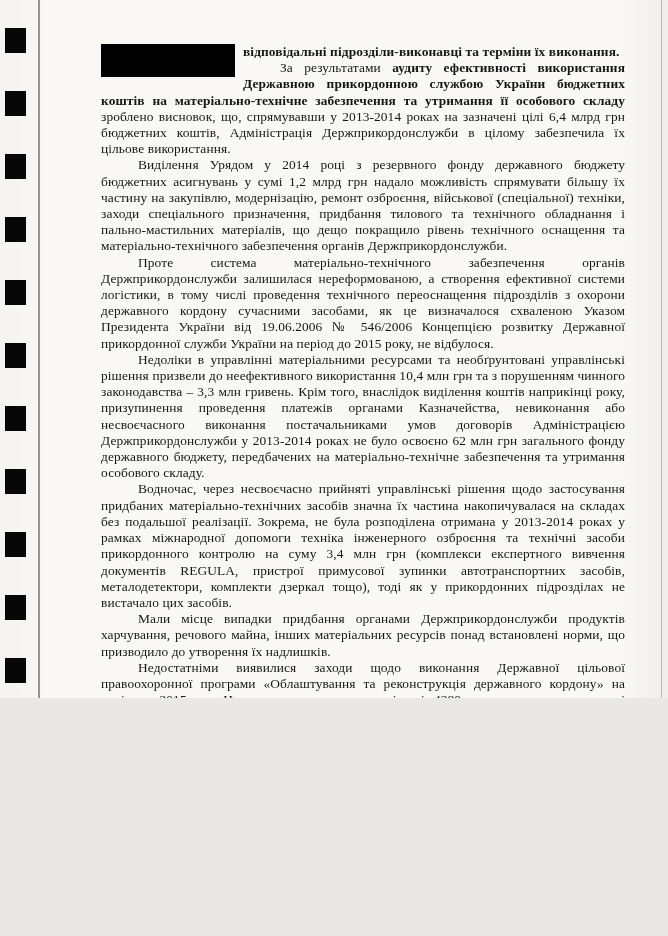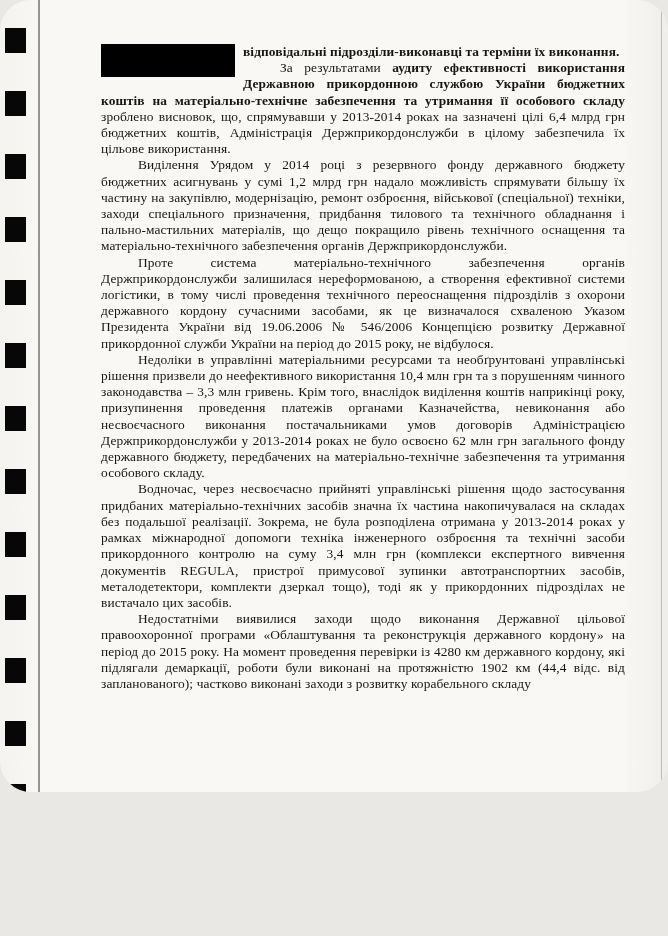--- a/index.html
+++ b/index.html
@@ -3,24 +3,23 @@
 <meta charset="utf-8">
 <style>
   html, body { margin: 0; padding: 0; }
   body {
     width: 668px; height: 936px;
     font-family: "Liberation Serif", "DejaVu Serif", serif;
     background: #e9e8e4;
   }
   .page {
     position: relative;
-    width: 668px; height: 792px;
+    width: 668px; height: 698px;
     overflow: hidden;
     background: linear-gradient(90deg, #f4f3ef 0%, #f9f8f4 7%, #f9f8f4 93%, #efeeea 100%);
-    border-radius: 31px;
   }
   
   .binding {
     position: absolute; left: 5px; top: 28px;
     width: 21px; height: 844px;
     background: repeating-linear-gradient(to bottom, #070707 0 25px, transparent 25px 63px);
   }
   .edge-line-left {
     position: absolute; left: 38px; top: 0;
     width: 2px; height: 100%;
@@ -80,20 +79,21 @@
     </p>
 
     <p>Виділення Урядом у 2014 році з резервного фонду державного бюджету бюджетних асигнувань у сумі 1,2 млрд грн надало можливість спрямувати більшу їх частину на закупівлю, модернізацію, ремонт озброєння, військової (спеціальної) техніки, заходи спеціального призначення, придбання тилового та технічного обладнання і пально-мастильних матеріалів, що дещо покращило рівень технічного оснащення та матеріально-технічного забезпечення органів Держприкордонслужби.</p>
 
     <p>Проте система матеріально-технічного забезпечення органів Держприкордонслужби залишилася нереформованою, а створення ефективної системи логістики, в тому числі проведення технічного переоснащення підрозділів з охорони державного кордону сучасними засобами, як це визначалося схваленою Указом Президента України від 19.06.2006 № 546/2006 Концепцією розвитку Державної прикордонної служби України на період до 2015 року, не відбулося.</p>
 
     <p>Недоліки в управлінні матеріальними ресурсами та необґрунтовані управлінські рішення призвели до неефективного використання 10,4 млн грн та з порушенням чинного законодавства – 3,3 млн гривень. Крім того, внаслідок виділення коштів наприкінці року, призупинення проведення платежів органами Казначейства, невиконання або несвоєчасного виконання постачальниками умов договорів Адміністрацією Держприкордонслужби у 2013-2014 роках не було освоєно 62 млн грн загального фонду державного бюджету, передбачених на матеріально-технічне забезпечення та утримання особового складу.</p>
 
     <p>Водночас, через несвоєчасно прийняті управлінські рішення щодо застосування придбаних матеріально-технічних засобів значна їх частина накопичувалася на складах без подальшої реалізації. Зокрема, не була розподілена отримана у 2013-2014 роках у рамках міжнародної допомоги техніка інженерного озброєння та технічні засоби прикордонного контролю на суму 3,4 млн грн (комплекси експертного вивчення документів REGULA, пристрої примусової зупинки автотранспортних засобів, металодетектори, комплекти дзеркал тощо), тоді як у прикордонних підрозділах не вистачало цих засобів.</p>
 
+    <p>Мали місце випадки придбання органами Держприкордонслужби продуктів харчування, речового майна, інших матеріальних ресурсів понад встановлені норми, що призводило до утворення їх надлишків.</p>
 
 
     <p>Недостатніми виявилися заходи щодо виконання Державної цільової правоохоронної програми «Облаштування та реконструкція державного кордону» на період до 2015 року. На момент проведення перевірки із 4280 км державного кордону, які підлягали демаркації, роботи були виконані на протяжністю 1902 км (44,4 відс. від запланованого); частково виконані заходи з розвитку корабельного складу</p>
 
   </div>
 
   <div class="page-number">27</div>
 
 </div>
 

